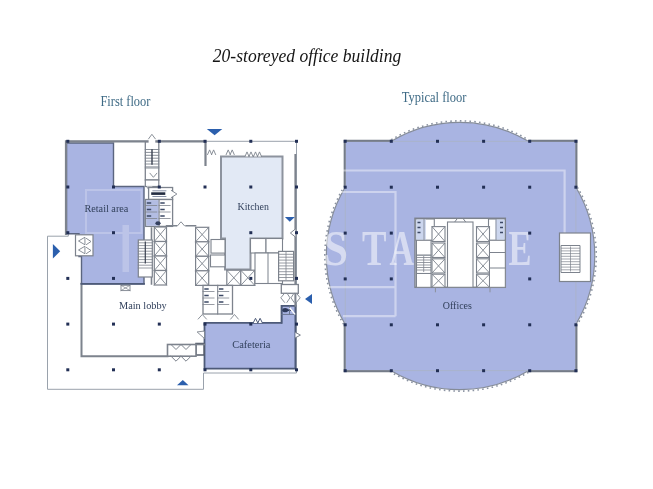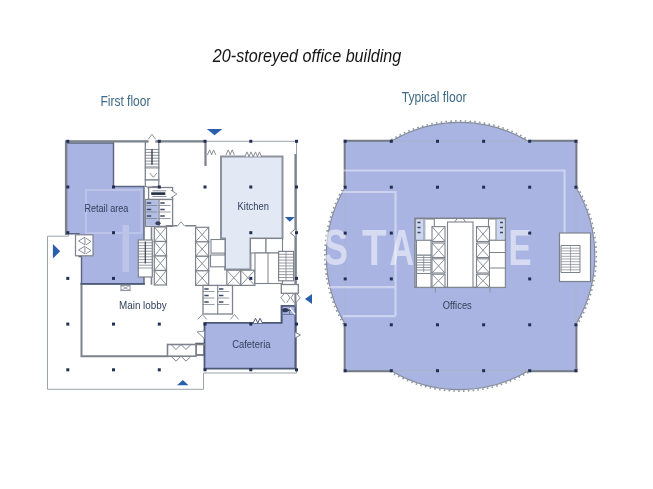--- a/index.html
+++ b/index.html
@@ -1,17 +1,17 @@
 <!DOCTYPE html>
 <html><head>
 <meta charset="utf-8">
 <style>
 html,body{margin:0;padding:0;background:#ffffff;}
 #page{position:relative;width:601px;height:489px;background:#fff;overflow:hidden;
-font-family:Liberation Sans, sans-serif;}
+font-family:Liberation Serif, serif;}
 svg{position:absolute;top:0;left:0;}
 </style>
 </head>
 <body>
 <div id="page">
 <svg width="653" height="489" viewBox="0 0 653 489">
 <defs></defs>
 
 <text x="212.8" y="61.5" font-size="19" font-style="italic" fill="#151515" textLength="188.5" lengthAdjust="spacingAndGlyphs">20-storeyed office building</text>
 

